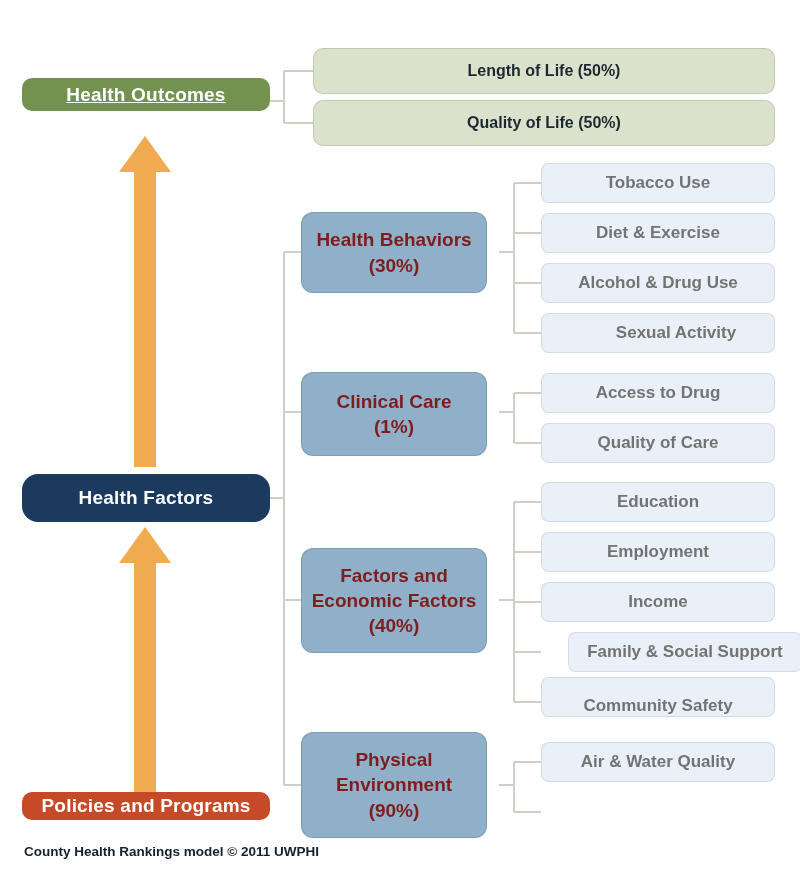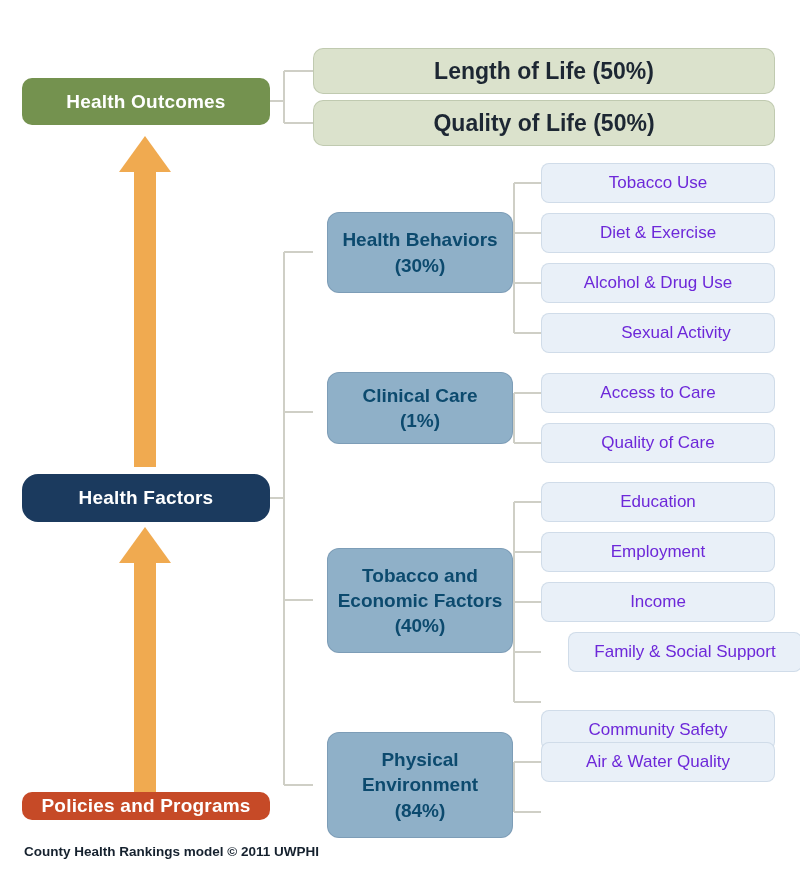--- a/index.html
+++ b/index.html
@@ -26,72 +26,72 @@
   
   .spine-box {
     left: 22px;
     width: 248px;
     border-radius: 10px;
     color: #ffffff;
     font-size: 19px;
     font-weight: bold;
     letter-spacing: 0.2px;
   }
-  .spine-outcomes { top: 78px;  height: 47px; background: var(--green); }
+  .spine-outcomes { top: 78px;  height: 33px; background: var(--green); text-decoration: underline; }
   .spine-factors  { top: 474px; height: 48px; background: var(--navy); border-radius: 16px; }
   .spine-policies { top: 792px; height: 28px; background: var(--red); }
 
   
   .outcome-box {
     left: 313px;
     width: 462px;
     height: 46px;
     background: var(--sage);
     border: 1px solid rgba(110,130,90,0.25);
     border-radius: 10px;
     color: #1d2733;
-    font-size: 23px;
+    font-size: 16px;
     font-weight: bold;
   }
   .outcome-0 { top: 48px; }
   .outcome-1 { top: 100px; }
 
   
   .mid-box {
-    left: 327px;
+    left: 301px;
     width: 186px;
     background: var(--midblue);
     border: 1px solid rgba(70,100,130,0.25);
     border-radius: 12px;
-    color: #0c4a6e;
+    color: #7f1d1d;
     font-size: 19px;
     font-weight: bold;
     line-height: 1.32;
   }
   .mid-box span { display: block; }
   .mid-0 { top: 212px; height: 81px; }
-  .mid-1 { top: 372px; height: 72px; }
+  .mid-1 { top: 372px; height: 84px; }
   .mid-2 { top: 548px; height: 105px; }
   .mid-3 { top: 732px; height: 106px; }
 
   
   .sub-box {
     left: 541px;
     width: 234px;
     height: 40px;
     background: var(--lightblue);
     border: 1px solid rgba(120,150,180,0.22);
     border-radius: 8px;
-    color: #6d28d9;
+    color: #737373;
     font-size: 17px;
-    font-weight: normal;
+    font-weight: bold;
   }
   .sub-0  { top: 163px; } .sub-1  { top: 213px; } .sub-2  { top: 263px; } .sub-3  { top: 313px; padding-left: 36px; }
   .sub-4  { top: 373px; } .sub-5  { top: 423px; }
-  .sub-6  { top: 482px; } .sub-7  { top: 532px; } .sub-8  { top: 582px; } .sub-9  { top: 632px; margin-left: 27px; } .sub-10 { top: 710px; }
+  .sub-6  { top: 482px; } .sub-7  { top: 532px; } .sub-8  { top: 582px; } .sub-9  { top: 632px; margin-left: 27px; } .sub-10 { top: 677px; justify-content: flex-end; }
   .sub-11 { top: 742px; } .sub-12 { top: 792px; }
 
   
   .arrow-shaft {
     position: absolute;
     left: 134px;
     width: 22px;
     background: var(--orange);
   }
   .arrow-head {
@@ -162,44 +162,44 @@
 
   <div class="box mid-box mid-0">
     <span>Health Behaviors</span>
     <span>(30%)</span>
   </div>
   <div class="box mid-box mid-1">
     <span>Clinical Care</span>
     <span>(1%)</span>
   </div>
   <div class="box mid-box mid-2">
-    <span>Tobacco and</span>
+    <span>Factors and</span>
     <span>Economic Factors</span>
     <span>(40%)</span>
   </div>
   <div class="box mid-box mid-3">
     <span>Physical</span>
     <span>Environment</span>
-    <span>(84%)</span>
+    <span>(90%)</span>
   </div>
 
   <div class="box sub-box sub-0">
       <span>Tobacco Use</span>
     </div>
   <div class="box sub-box sub-1">
       <span>Diet &amp; Exercise</span>
     </div>
   <div class="box sub-box sub-2">
       <span>Alcohol &amp; Drug Use</span>
     </div>
   <div class="box sub-box sub-3">
       <span>Sexual Activity</span>
     </div>
   <div class="box sub-box sub-4">
-      <span>Access to Care</span>
+      <span>Access to Drug</span>
     </div>
   <div class="box sub-box sub-5">
       <span>Quality of Care</span>
     </div>
   <div class="box sub-box sub-6">
       <span>Education</span>
     </div>
   <div class="box sub-box sub-7">
       <span>Employment</span>
     </div>

